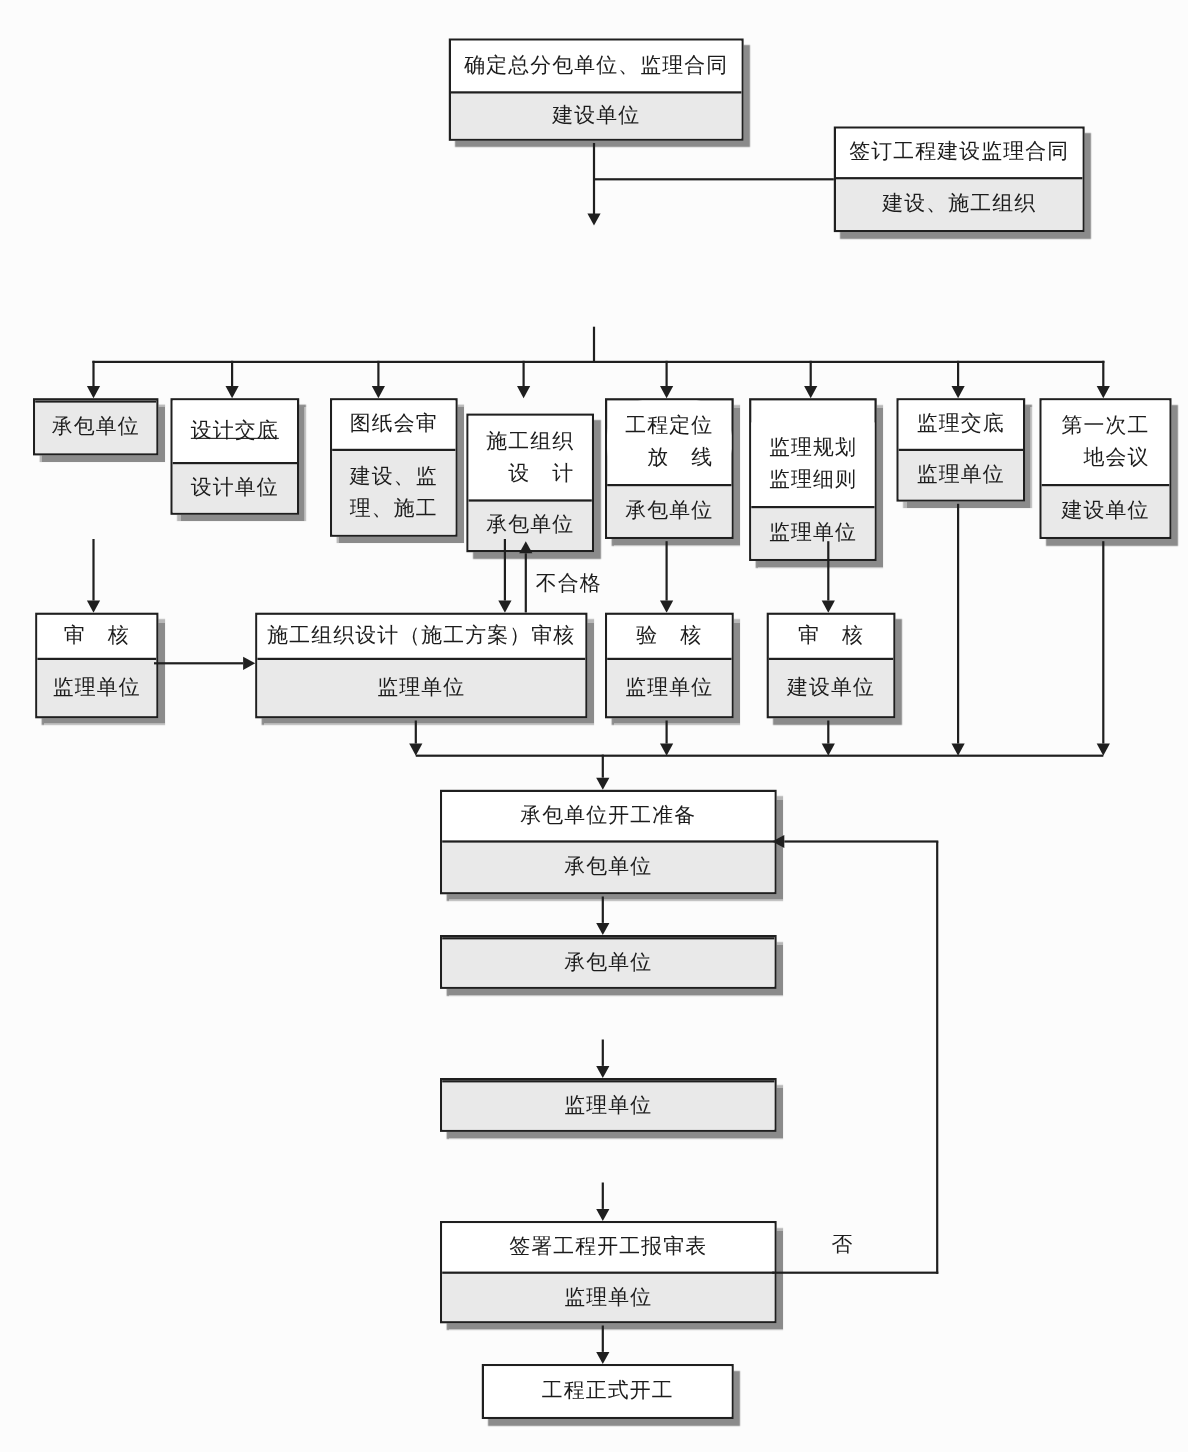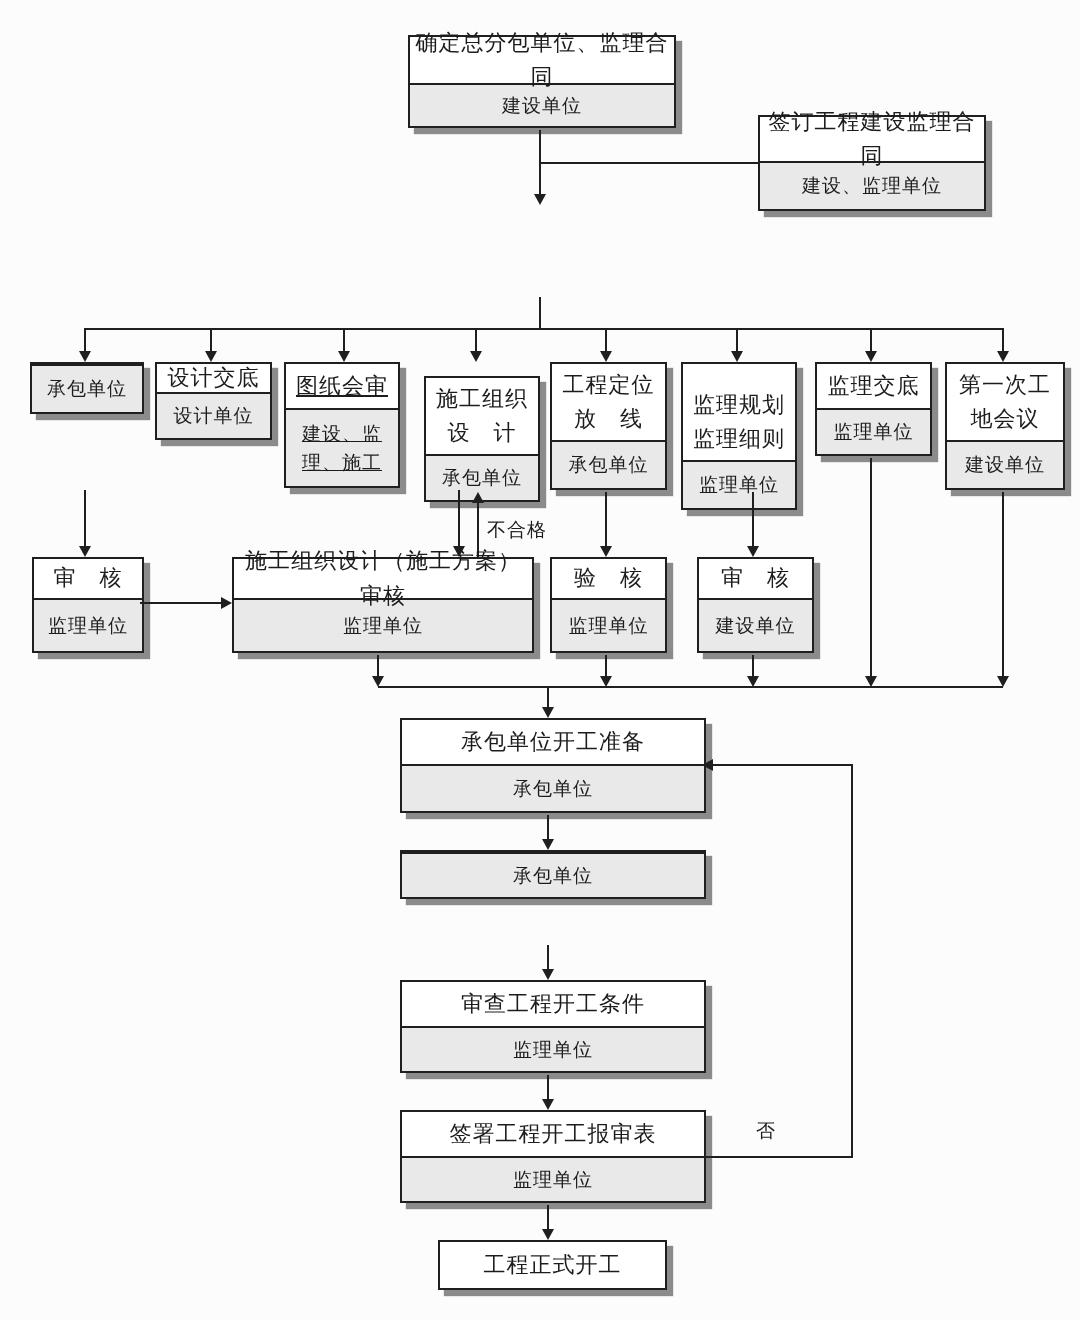--- a/index.html
+++ b/index.html
@@ -21,22 +21,22 @@
     overflow:hidden;
   }
   .box{
     position:absolute;
     border:2px solid var(--lc);
     background:var(--boxfill);
     box-shadow:6px 6px 1px rgba(110,110,110,0.8);
   }
   .box .t{
     display:flex;align-items:center;justify-content:center;
-    white-space:pre-line;text-align:center;
-    font-size:22px;letter-spacing:1px;line-height:1.55;
+    white-space:pre-line;text-align:right;
+    font-size:19px;letter-spacing:1px;line-height:1.55;
     background:var(--boxfill);
   }
   .box .u{
     display:flex;align-items:center;justify-content:center;
     white-space:pre-line;text-align:center;
     font-size:19px;letter-spacing:1px;line-height:1.55;
     border-top:2px solid var(--lc);
     background:var(--unitfill);
   }
   .vl{position:absolute;width:2px;background:var(--lc);}
@@ -56,21 +56,21 @@
 
 <div id="canvas">
 
   <div class="box" style="left:408px;top:35px;width:264px;">
     <div class="t" style="height:46px;">确定总分包单位、监理合同</div>
     <div class="u" style="height:41px;">建设单位</div>
   </div>
 
   <div class="box" style="left:758px;top:115px;width:224px;">
     <div class="t" style="height:44px;">签订工程建设监理合同</div>
-    <div class="u" style="height:46px;">建设、监理单位</div>
+    <div class="u" style="height:46px;">建设、施工组织</div>
   </div>
 
 
   <div class="vl" style="left:539px;top:130px;height:66px;"></div>
   <div class="ah ah-down" style="left:534px;top:194px;"></div>
   <div class="hl" style="left:540px;top:162px;width:218px;"></div>
 
   <div class="vl" style="left:539px;top:297px;height:32px;"></div>
   <div class="hl" style="left:84px;top:328px;width:920px;"></div>
 
@@ -89,25 +89,25 @@
   <div class="vl" style="left:870px;top:328px;height:23px;"></div>
   <div class="ah ah-down" style="left:865px;top:351px;"></div>
   <div class="vl" style="left:1002px;top:328px;height:23px;"></div>
   <div class="ah ah-down" style="left:997px;top:351px;"></div>
 
   <div class="box" style="left:30px;top:362px;width:110px;">
     <div class="u" style="height:46px;">承包单位</div>
   </div>
 
   <div class="box" style="left:155px;top:362px;width:113px;">
-    <div class="t" style="height:28px;">设计交底</div>
+    <div class="t" style="height:56px;text-decoration:underline;">设计交底</div>
     <div class="u" style="height:44px;">设计单位</div>
   </div>
 
-  <div class="box" style="left:284px;top:362px;width:112px;text-decoration:underline;">
+  <div class="box" style="left:300px;top:362px;width:112px;">
     <div class="t" style="height:44px;">图纸会审</div>
     <div class="u" style="height:76px;">建设、监
 理、施工</div>
   </div>
 
   <div class="box" style="left:424px;top:362px;width:112px;margin-top:14px;">
     <div class="t" style="height:76px;">施工组织
 设　计</div>
     <div class="u" style="height:44px;">承包单位</div>
   </div>
@@ -199,21 +199,20 @@
   <div class="ah ah-down" style="left:542px;top:839px;"></div>
 
   <div class="box" style="left:400px;top:850px;width:302px;">
     <div class="u" style="height:43px;">承包单位</div>
   </div>
 
   <div class="vl" style="left:547px;top:945px;height:24px;"></div>
   <div class="ah ah-down" style="left:542px;top:969px;"></div>
 
   <div class="box" style="left:400px;top:980px;width:302px;">
-    <div class="t" style="height:44px;">审查工程开工条件</div>
     <div class="u" style="height:43px;">监理单位</div>
   </div>
 
   <div class="vl" style="left:547px;top:1075px;height:24px;"></div>
   <div class="ah ah-down" style="left:542px;top:1099px;"></div>
 
   <div class="box" style="left:400px;top:1110px;width:302px;">
     <div class="t" style="height:44px;">签署工程开工报审表</div>
     <div class="u" style="height:43px;">监理单位</div>
   </div>

